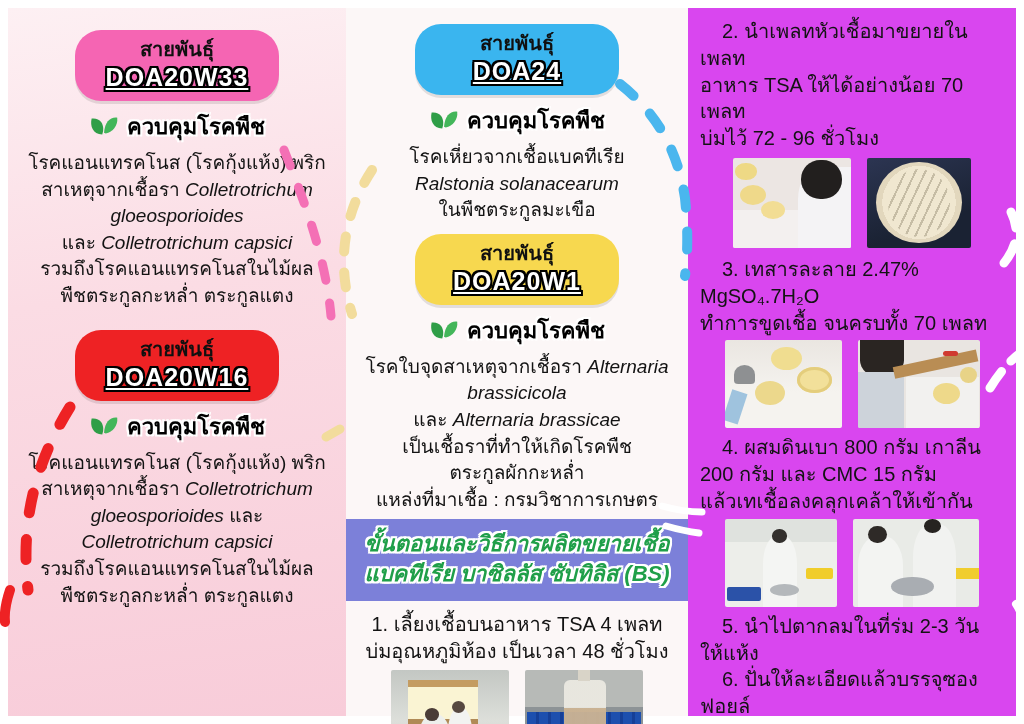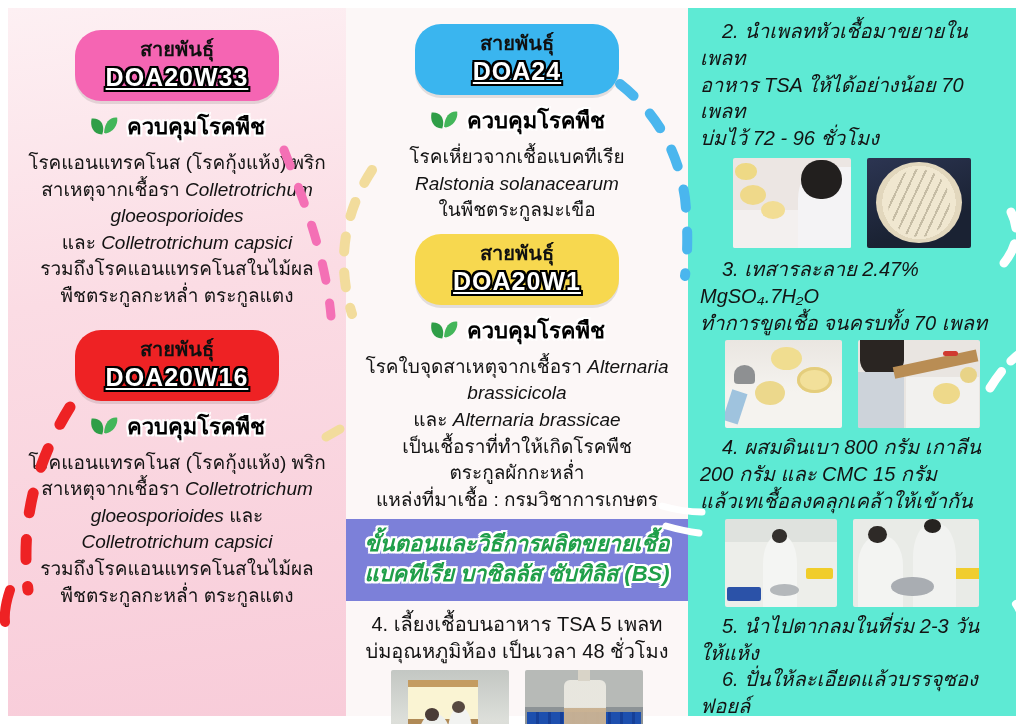--- a/index.html
+++ b/index.html
@@ -1,21 +1,21 @@
 <!DOCTYPE html>
 <html><head>
 <meta charset="utf-8">
 <style>
   html,body{margin:0;padding:0;}
   body{width:1024px;height:724px;background:#ffffff;font-family:"Liberation Sans",sans-serif;}
   .page{position:relative;width:1024px;height:724px;background:#ffffff;overflow:hidden;}
   .panel{position:absolute;top:8px;bottom:8px;z-index:1;}
   .panel-left{left:8px;width:338px;background:linear-gradient(172deg,#fdf0f3 0%,#fbdce4 40%,#f8ccd9 100%);}
   .panel-mid{left:346px;width:342px;background:#fcf7f7;}
-  .panel-right{left:688px;width:328px;background:#5eead4;font-style:italic;}
+  .panel-right{left:688px;width:328px;background:#d946ef;}
   .deco{position:absolute;left:0;top:0;z-index:2;pointer-events:none;}
 
   .title{margin:30px 6px 0;text-align:center;font-size:29px;line-height:1.3;font-style:italic;font-weight:bold;color:#2a2ad2;
     text-shadow:-3px -3px 0 #fff,3px -3px 0 #fff,-3px 3px 0 #fff,3px 3px 0 #fff,0 -3px 0 #fff,0 3px 0 #fff,-3px 0 0 #fff,3px 0 0 #fff;}
 
   .badge{width:192px;margin:22px auto 8px;border-radius:26px;text-align:center;padding:7px 6px 9px;box-shadow:0 3px 0 rgba(0,0,0,0.10);}
   .badge-pink{background:#f565b3;}
   .badge-red{background:#ee2224;}
   .badge-blue{background:#3ab5ef;}
   .badge-yellow{background:#f7d84f;}
@@ -193,21 +193,21 @@
         <div class="ln"><span>ตระกูลผักกะหล่ำ</span></div>
         <div class="ln"><span>แหล่งที่มาเชื้อ : กรมวิชาการเกษตร</span></div>
       </div>
 
     <div class="banner">
       <div>ขั้นตอนและวิธีการผลิตขยายเชื้อ</div>
       <div>แบคทีเรีย บาซิลลัส ซับทิลิส (BS)</div>
     </div>
 
     <div class="step">
-        <div class="ln"><span>4. เลี้ยงเชื้อบนอาหาร TSA 5 เพลท</span></div>
+        <div class="ln"><span>1. เลี้ยงเชื้อบนอาหาร TSA 4 เพลท</span></div>
         <div class="ln"><span>บ่มอุณหภูมิห้อง เป็นเวลา 48 ชั่วโมง</span></div>
       </div>
     <div class="photos" style="margin-top:6px">
       <div class="photo" id="p1" style="width:118px;height:92px">
           <i class="a"></i>
           <i class="b"></i>
           <i class="c"></i>
           <i class="e"></i>
           <i class="f"></i>
         </div>

